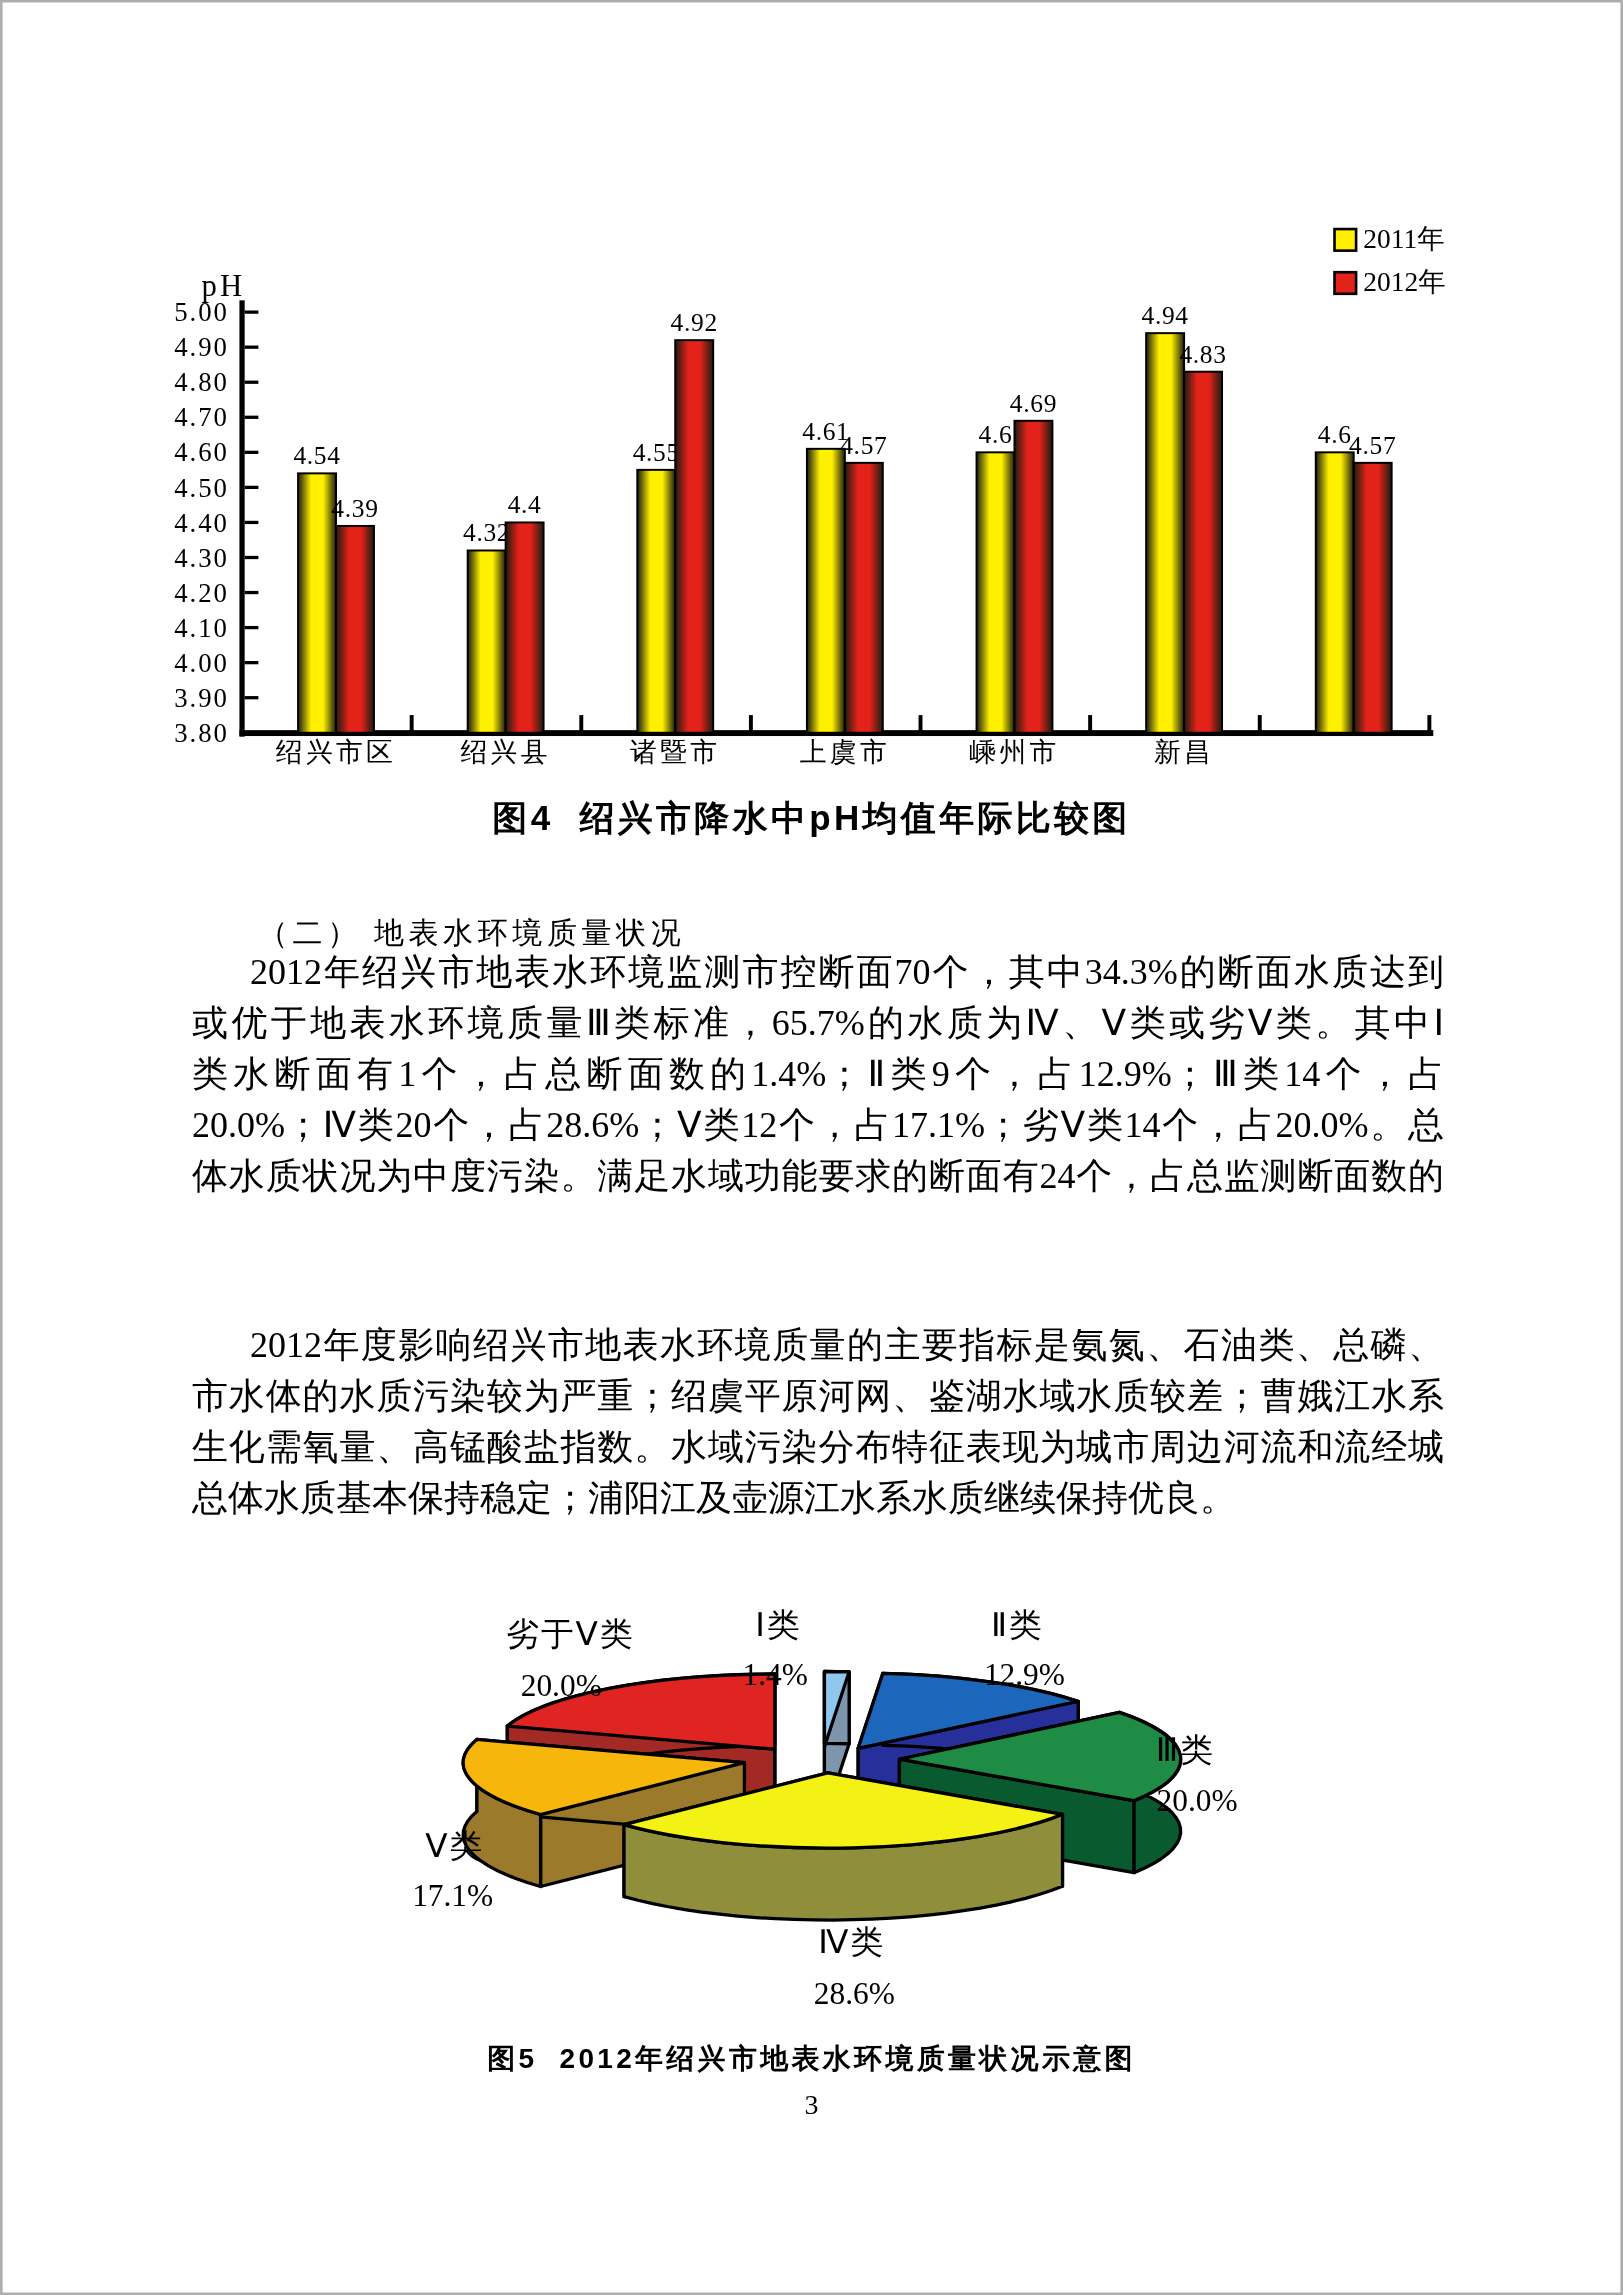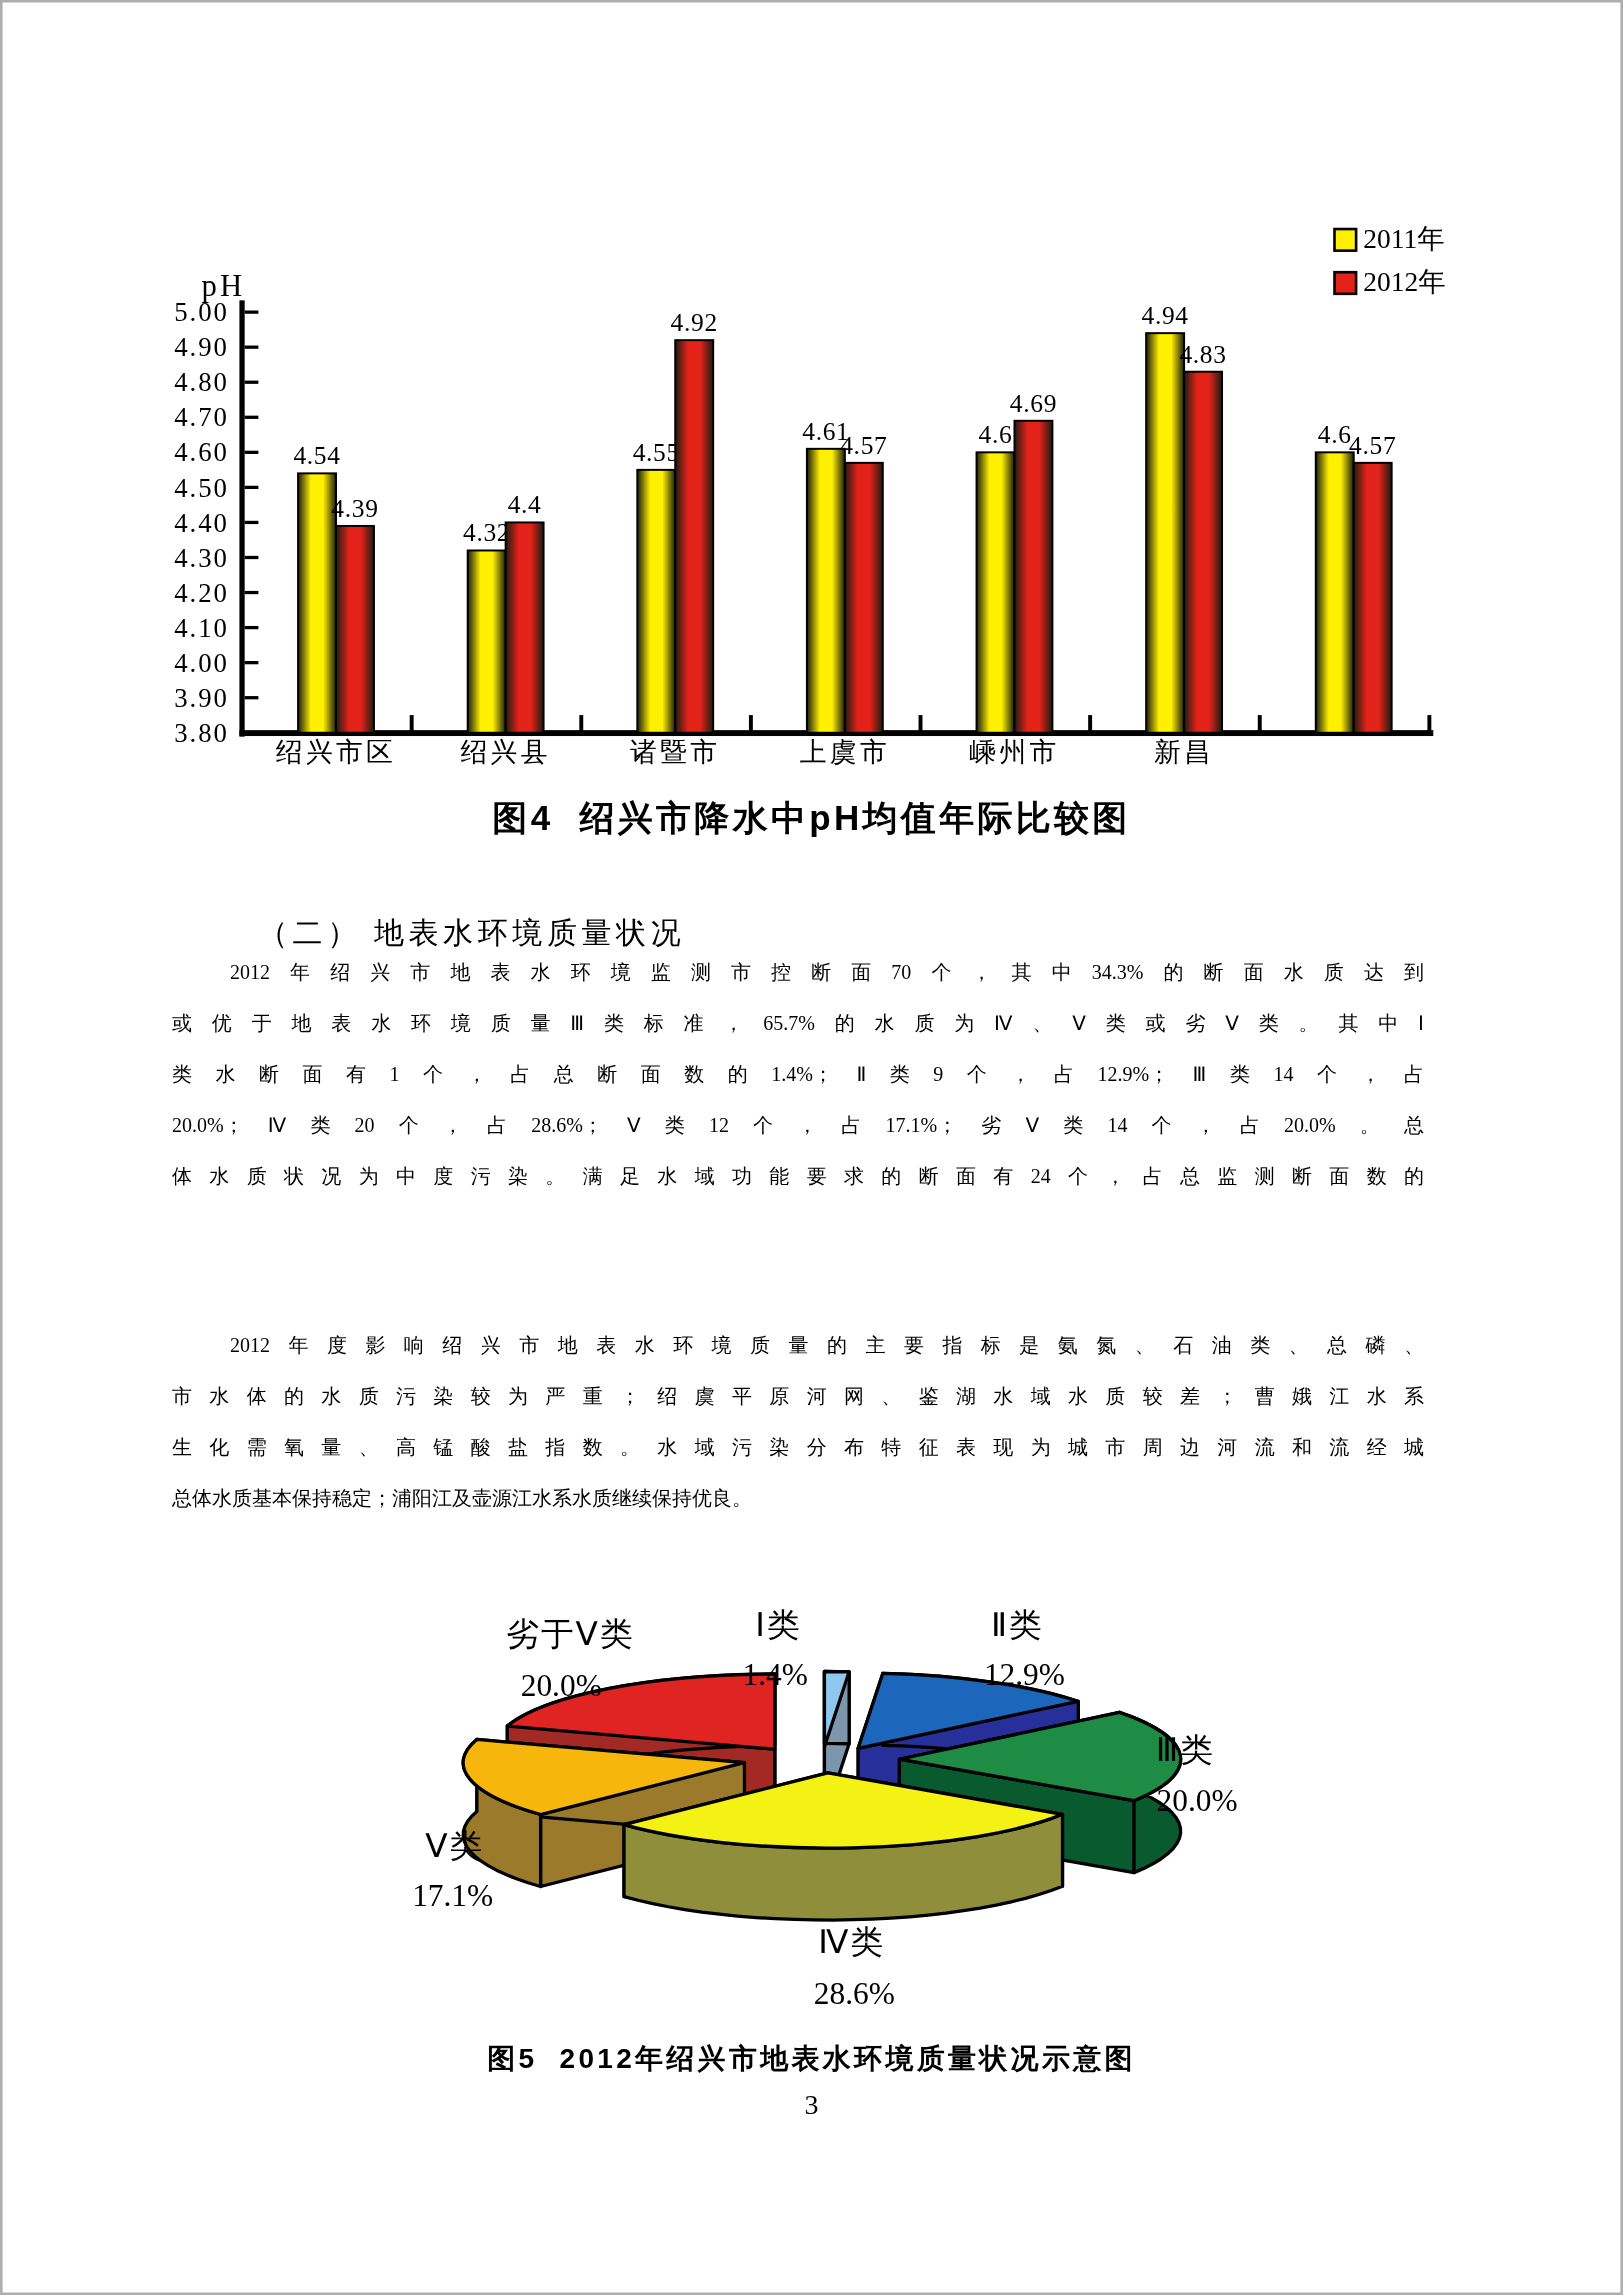--- a/index.html
+++ b/index.html
@@ -27,22 +27,22 @@
   .fig5{top:2040px;font-size:28px;}
   .section-heading{
     position:absolute;left:186px;top:885px;width:1251px;
     padding-left:72px;
     font-size:30px;
     letter-spacing:4.6px;
     box-sizing:border-box;
     margin-top:28px;
   }
   .para{
-    position:absolute;left:172px;width:1252px;
-    font-size:20px;
+    position:absolute;left:192px;width:1252px;
+    font-size:36px;
   }
   .para1{top:947px;}
   .para2{top:1320px;}
   .line{
     height:51px;line-height:51px;
     text-align:justify;
     text-align-last:justify;
     overflow:hidden;
   }
   .line.short{text-align-last:left;}

